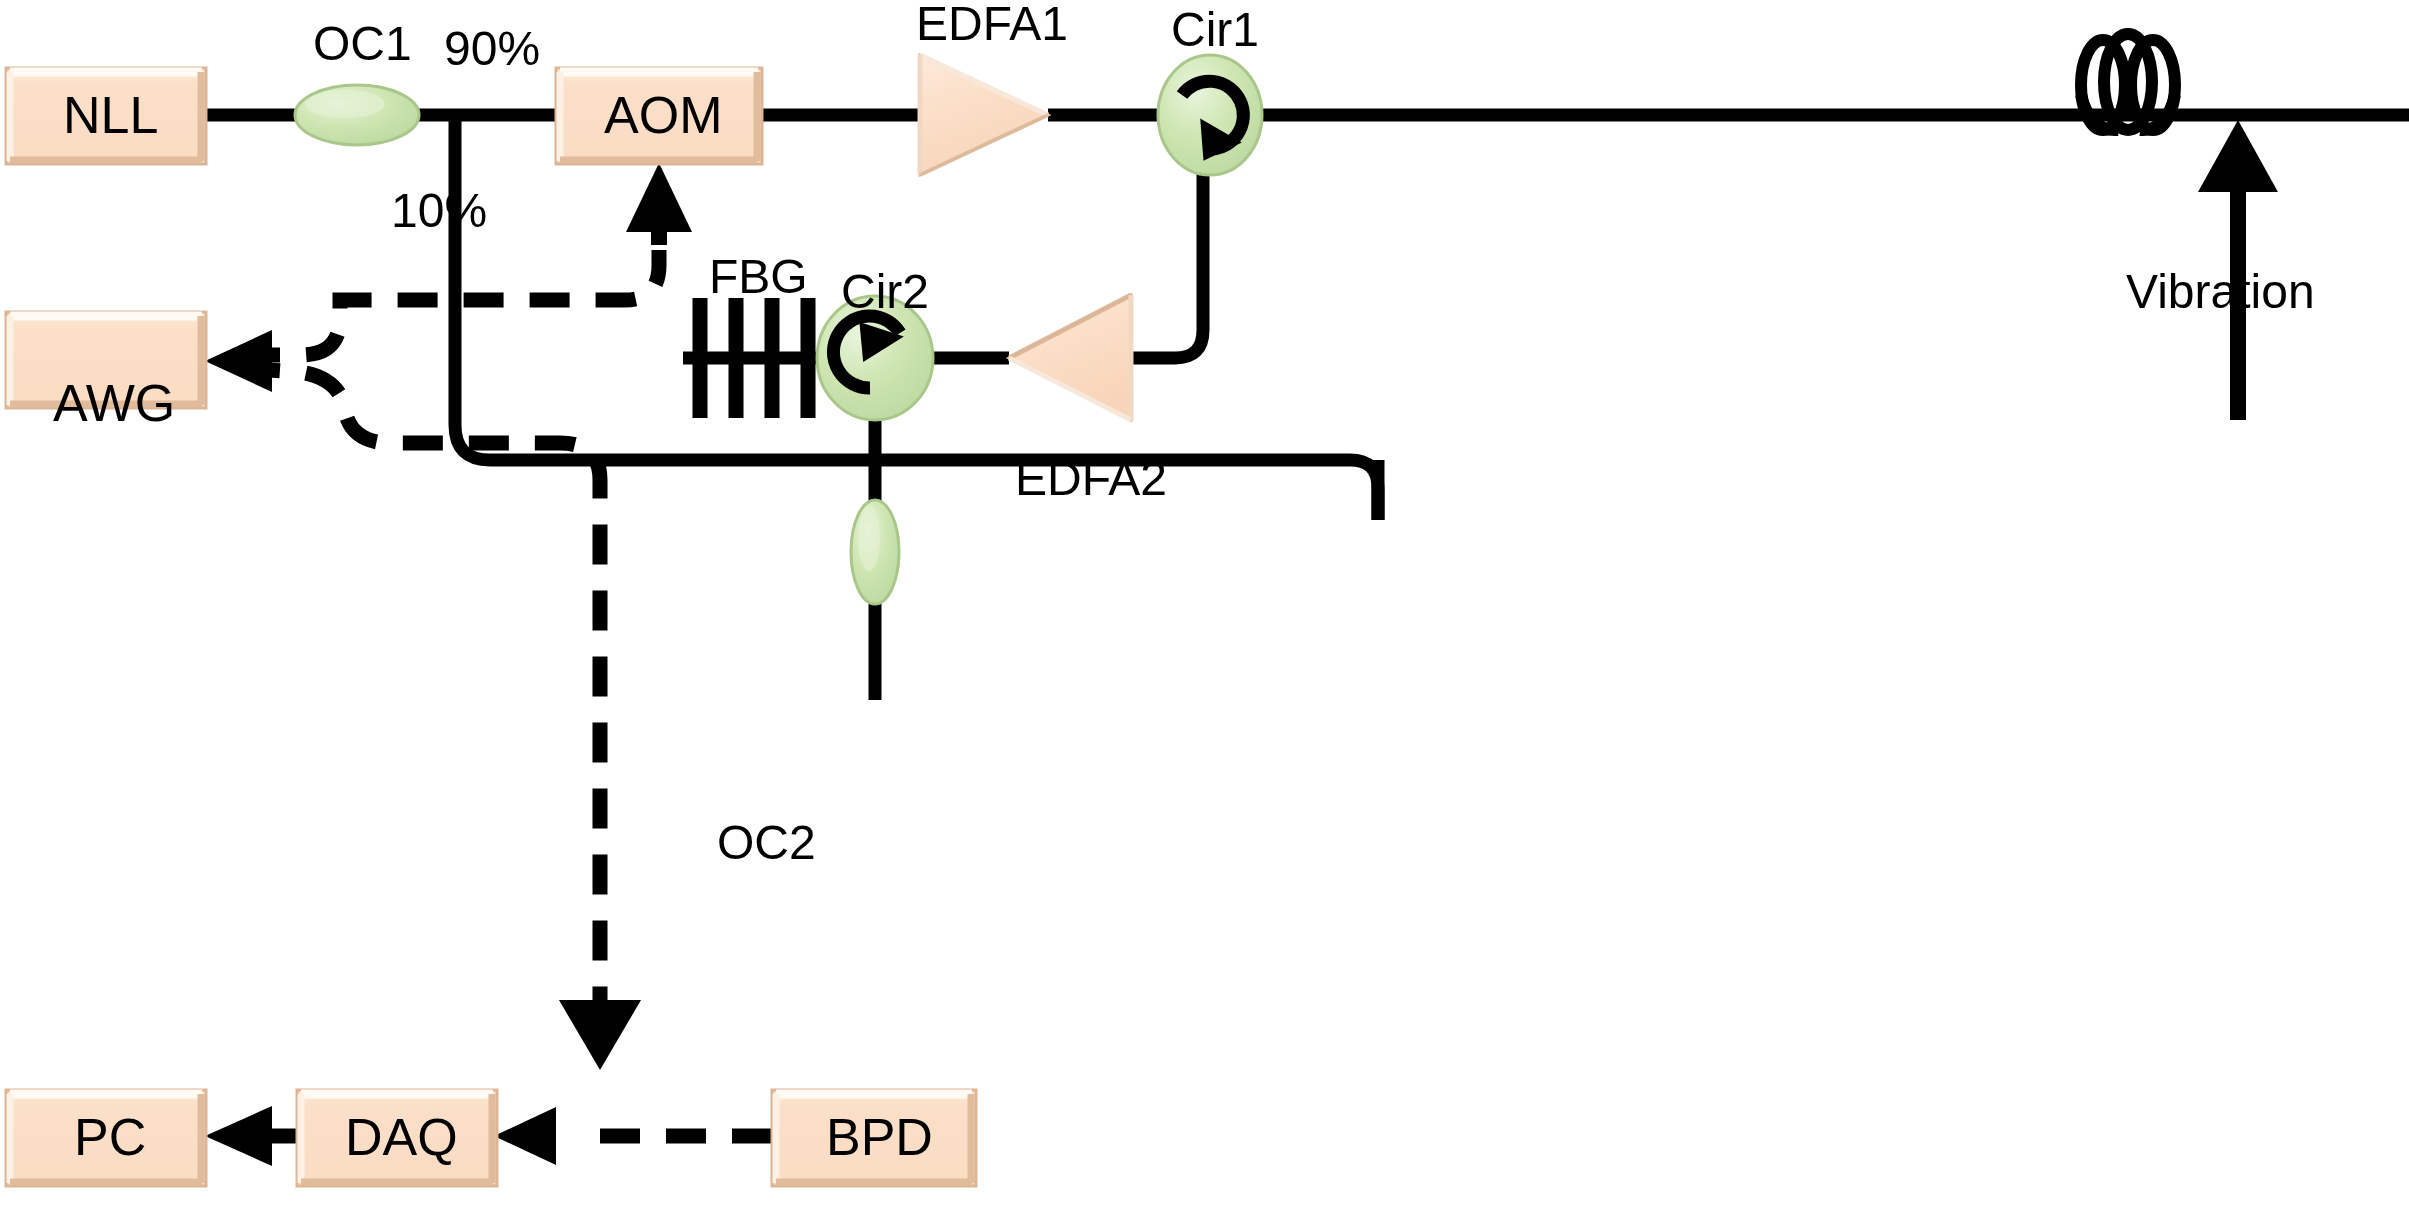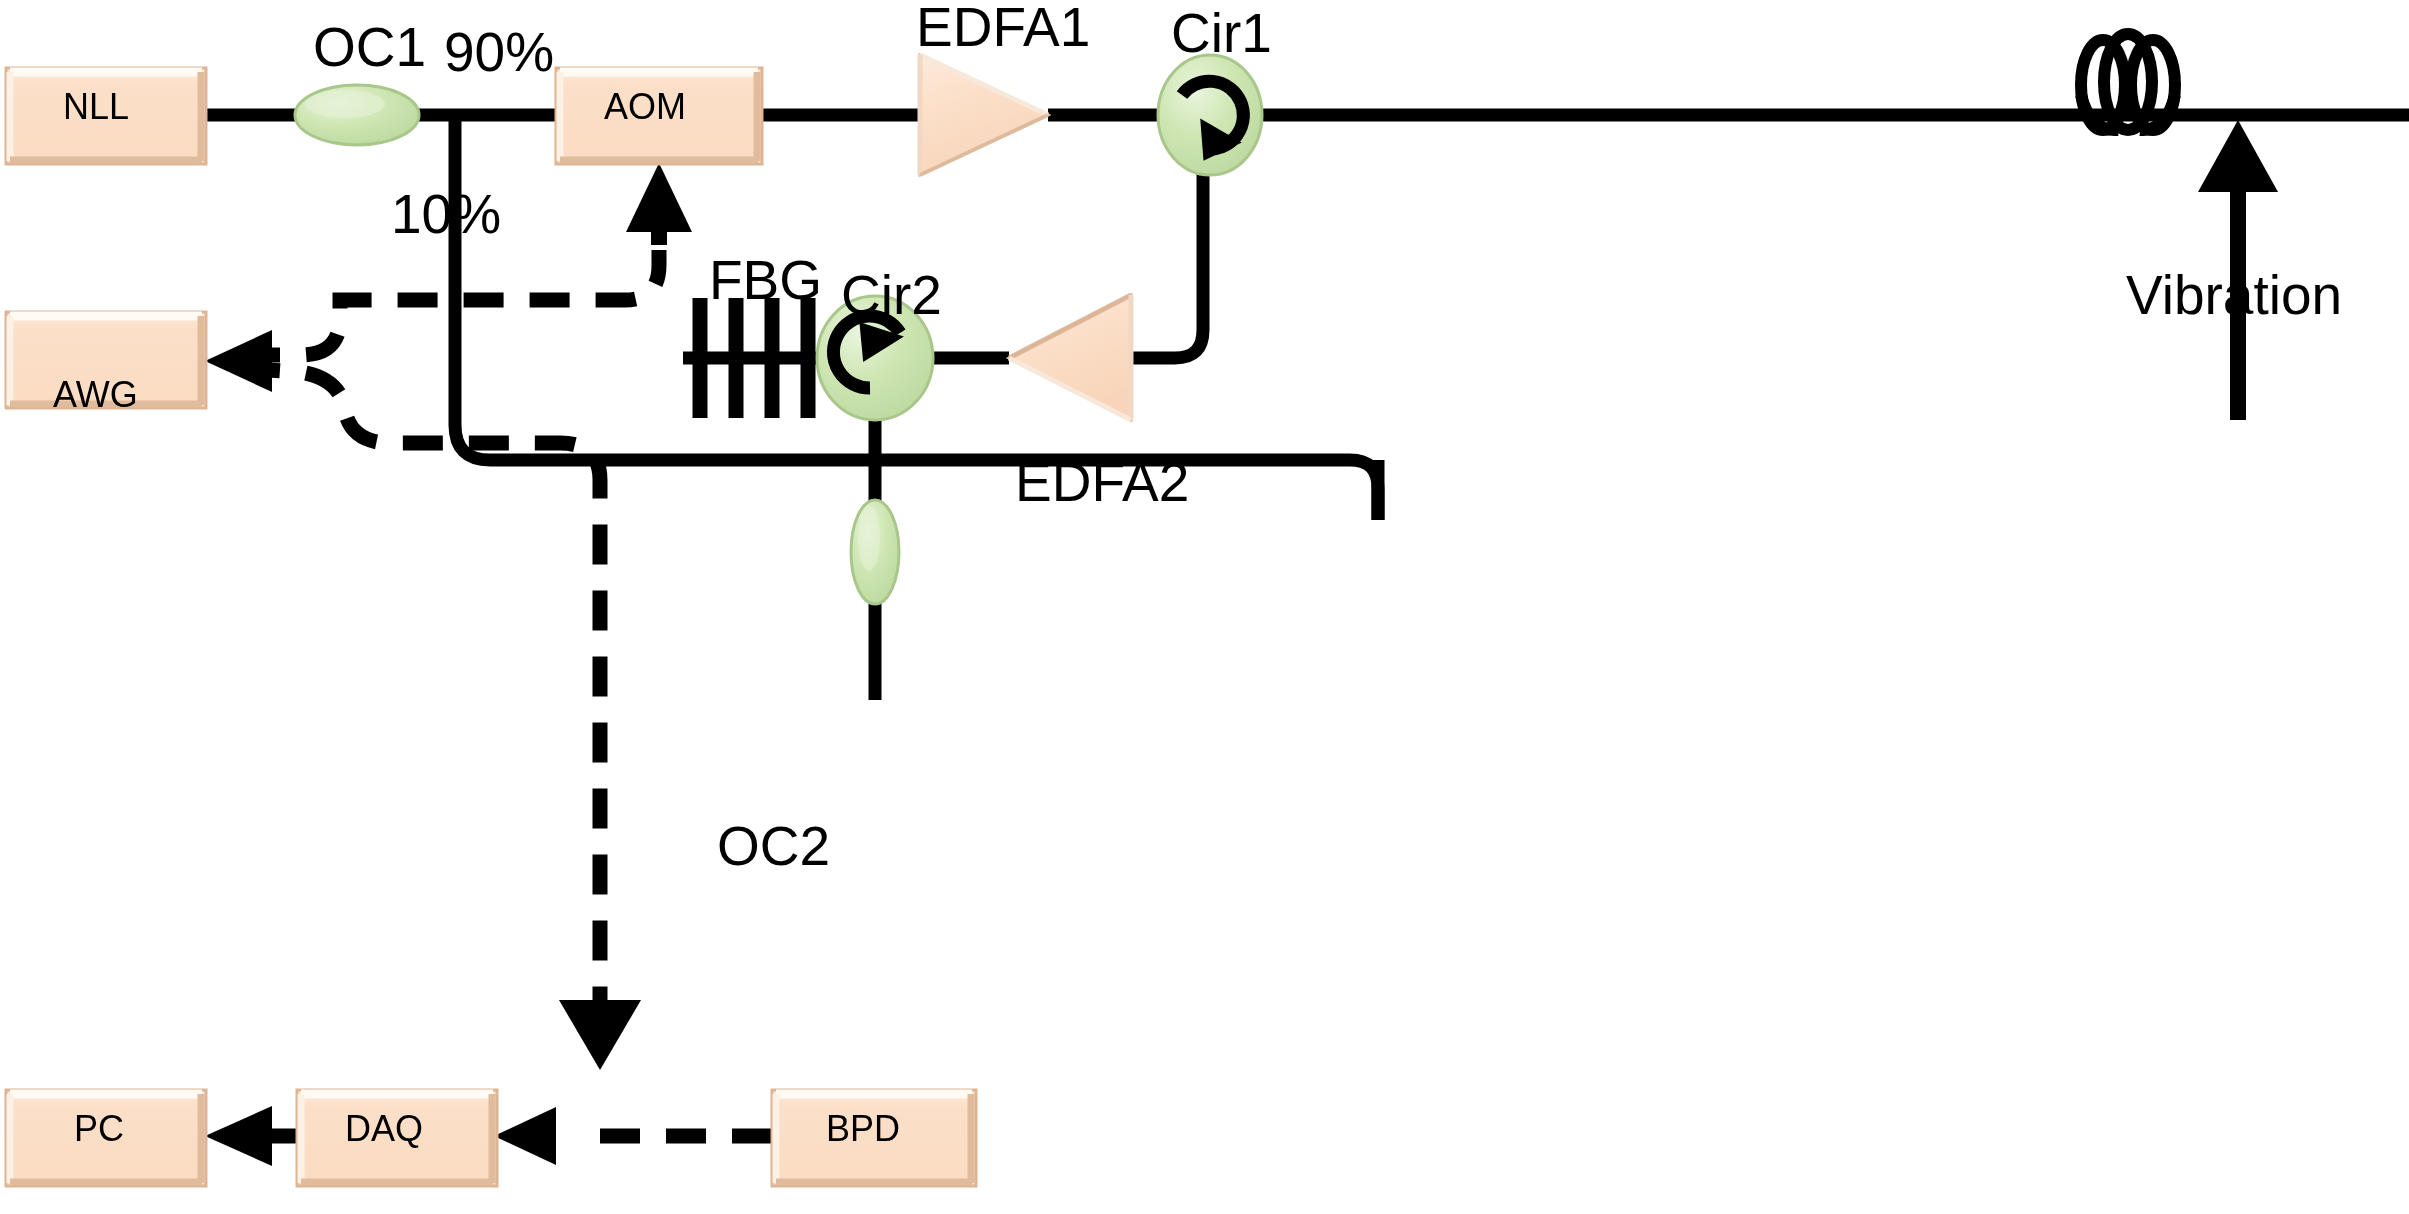--- a/index.html
+++ b/index.html
@@ -18,27 +18,27 @@
   #diagram-svg {
     position: absolute;
     left: 0;
     top: 0;
     width: 2409px;
     height: 1214px;
   }
   .dlabel {
     position: absolute;
     font-family: "Liberation Sans", sans-serif;
-    font-size: 55px;
+    font-size: 48px;
     color: #000000;
     white-space: nowrap;
     line-height: 1;
   }
   .boxlabel {
-    font-size: 36px;
+    font-size: 52px;
   }
 </style>
 </head>
 <body>
 
 <div id="stage">
 
   <svg id="diagram-svg" viewBox="0 0 2409 1214">
     <defs>
 

